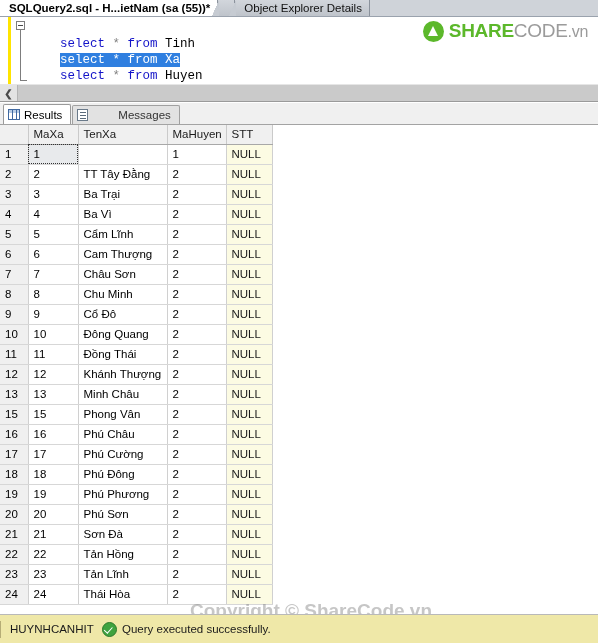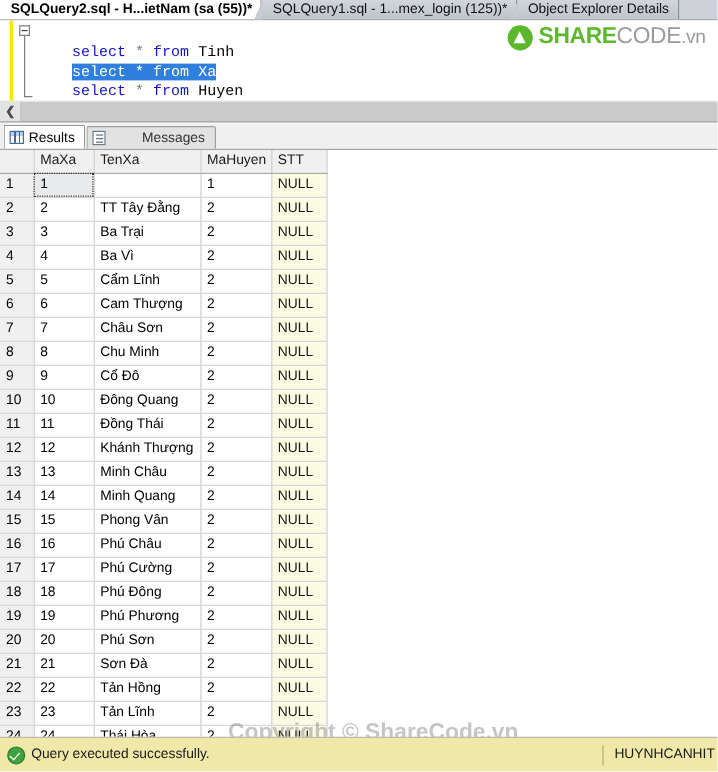--- a/index.html
+++ b/index.html
@@ -364,21 +364,20 @@
 </head>
 <body>
 
 <div id="tabstrip">
   <div class="doc-tab active">
     <span class="slant"></span>
     <span>SQLQuery2.sql - H...ietNam (sa (55))*</span>
   </div>
   <div class="doc-tab inactive">
     <span class="slant"></span>
-    <span>SQLQuery1.sql - 1...mex_login (125))*</span>
   </div>
   <div class="doc-tab inactive">
     <span class="slant"></span>
     <span>Object Explorer Details</span>
   </div>
 </div>
 
 <div id="editor">
   <div id="changebar"></div>
   <div id="gutter-bracket"></div>
@@ -519,27 +518,20 @@
           <td class="c-stt">NULL</td>
         </tr>
         <tr>
           <td class="c-rownum">13</td>
           <td class="c-maxa">13</td>
           <td class="c-tenxa">Minh Châu</td>
           <td class="c-mahuyen">2</td>
           <td class="c-stt">NULL</td>
         </tr>
         <tr>
-          <td class="c-rownum">14</td>
-          <td class="c-maxa">14</td>
-          <td class="c-tenxa">Minh Quang</td>
-          <td class="c-mahuyen">2</td>
-          <td class="c-stt">NULL</td>
-        </tr>
-        <tr>
           <td class="c-rownum">15</td>
           <td class="c-maxa">15</td>
           <td class="c-tenxa">Phong Vân</td>
           <td class="c-mahuyen">2</td>
           <td class="c-stt">NULL</td>
         </tr>
         <tr>
           <td class="c-rownum">16</td>
           <td class="c-maxa">16</td>
           <td class="c-tenxa">Phú Châu</td>
@@ -602,18 +594,18 @@
           <td class="c-mahuyen">2</td>
           <td class="c-stt">NULL</td>
         </tr>
       </tbody>
   </table>
 </div>
 
 <div id="watermark">Copyright © ShareCode.vn</div>
 
 <div id="statusbar">
+  <div id="status-right">HUYNHCANHIT</div>
   <div id="status-left">
     <span id="status-ok-icon"></span>
     <span id="status-msg">Query executed successfully.</span>
   </div>
-  <div id="status-right">HUYNHCANHIT</div>
 </div>
 
 </body></html>

